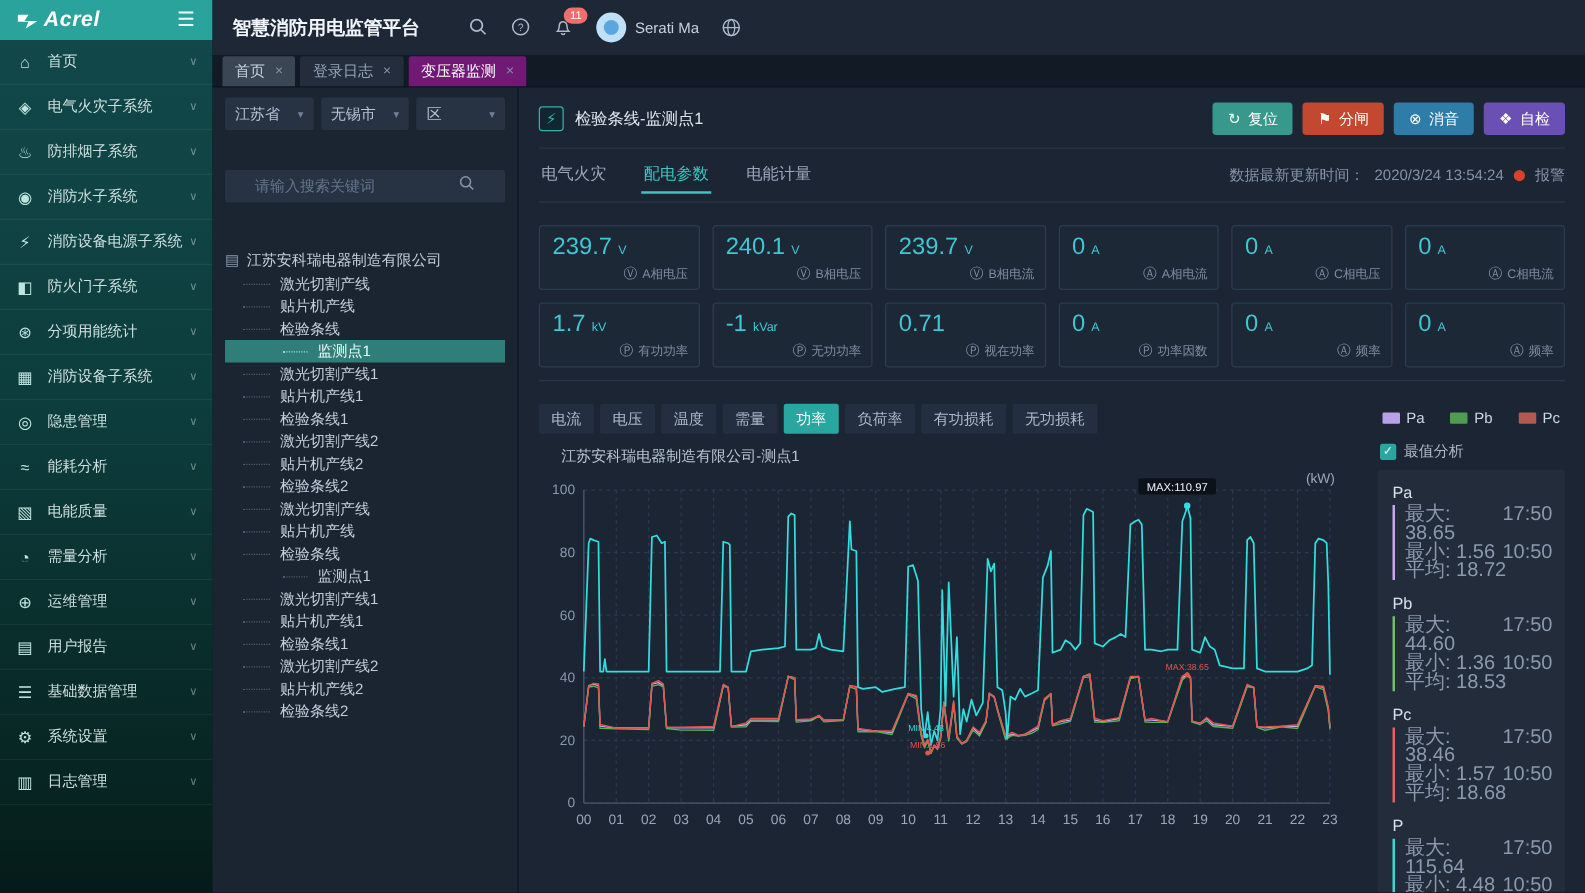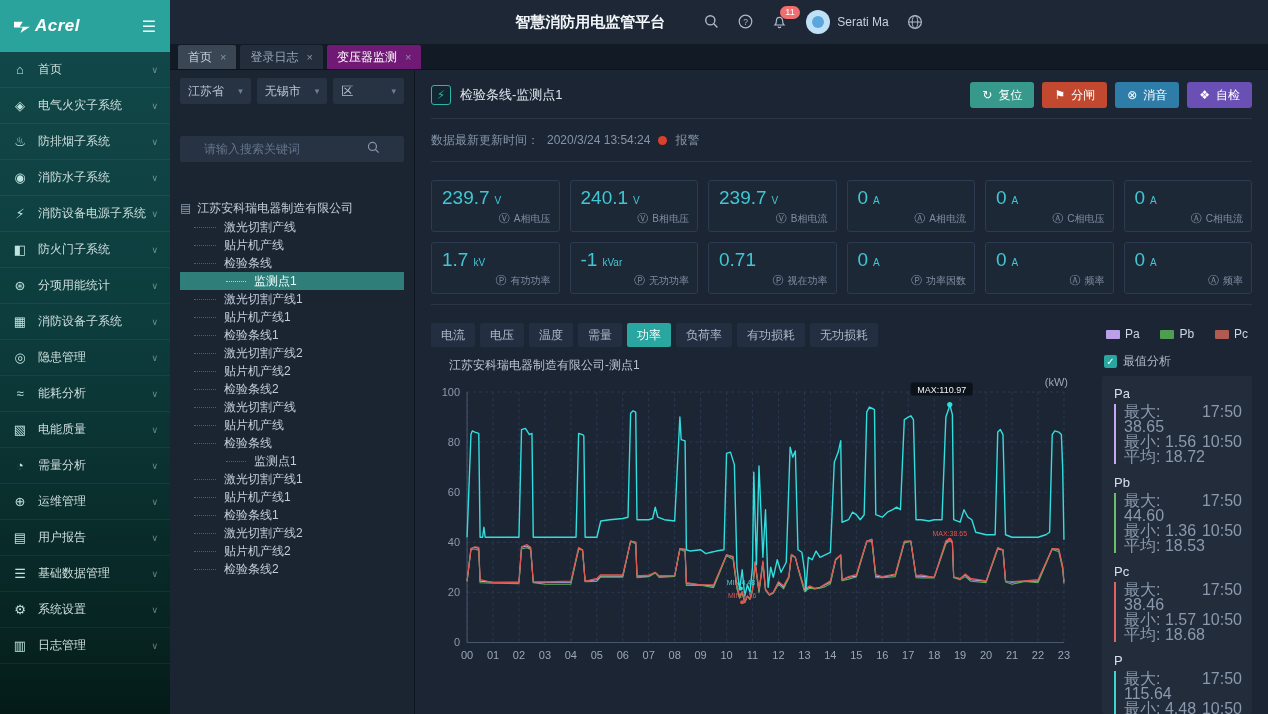--- a/index.html
+++ b/index.html
@@ -4,38 +4,38 @@
 <style>
   * { margin:0; padding:0; box-sizing:border-box; }
   html,body { width:1268px; height:714px; overflow:hidden; background:#10161f;
     font-family:"Liberation Sans","DejaVu Sans",sans-serif; }
   #app { width:1268px; height:714px; display:flex; }
 
   
   .sidebar { width:170px; height:714px; flex:0 0 170px;
     background:linear-gradient(180deg,#12494b 0%,#0d3d3d 45%,#06221f 92%,#041a18 100%);
     display:flex; flex-direction:column; }
-  .side-logo { height:52px; background:#2aa39c; display:flex; align-items:center;
+  .side-logo { height:32px; background:#2aa39c; display:flex; align-items:center;
     justify-content:space-between; padding:0 14px; }
   .logo-wrap { display:flex; align-items:center; gap:5px; }
   .logo-mark { width:16px; height:14px; background:#ffffff;
     clip-path:polygon(0 20%, 55% 20%, 35% 55%, 100% 55%, 40% 100%, 55% 60%, 0 60%); }
   .logo-text { color:#fff; font-size:17px; font-weight:bold; font-style:italic; letter-spacing:.5px; }
   .hamburger { color:#eafffd; font-size:16px; cursor:pointer; }
   .menu { flex:1; }
   .menu-item { height:36px; display:flex; align-items:center; padding:0 12px;
     border-bottom:1px solid rgba(255,255,255,.055); color:#cfdfdf; font-size:12px; cursor:pointer; }
   .menu-item .mi-icon { width:16px; text-align:center; margin-right:10px; color:#bfe3df; font-size:13px;}
   .menu-item .mi-label { flex:1; white-space:nowrap; overflow:hidden; }
   .menu-item .mi-chevron { color:rgba(255,255,255,.4); font-size:9px; }
 
   
   .main-col { flex:1; display:flex; flex-direction:column; height:714px; }
   .topbar { height:44px; background:#1d2735; display:flex; align-items:center;
-    justify-content:center; padding:0 16px; flex:0 0 44px;gap:39px;}
+    justify-content:flex-start; padding:0 16px; flex:0 0 44px;gap:39px;}
   .topbar-title { color:#f2f6fa; font-size:15px; font-weight:bold; }
   .topbar-right { display:flex; align-items:center; gap:18px; }
   .tb-icon { color:#aebacb; width:16px; height:16px; cursor:pointer; position:relative; }
   .tb-icon svg { display:block; }
   .badge { position:absolute; top:-8px; left:8px; background:#f26d6d; color:#fff;
     font-size:9px; line-height:13px; padding:0 5px; border-radius:7px; }
   .user-box { display:flex; align-items:center; gap:7px; cursor:pointer; }
   .avatar { width:24px; height:24px; border-radius:50%; background:#bfe0f7; position:relative; overflow:hidden;}
   .avatar:after { content:""; position:absolute; left:6px; top:6px; width:12px; height:12px;
     border-radius:50%; background:#5aa7e0; }
@@ -423,20 +423,25 @@
               </button>
               <button class="act-btn" style="background: rgb(106, 80, 180);">
                 <span>❖</span>
                 <span>自检</span>
               </button>
             </div>
         </div>
         <div class="divider"></div>
 
         <div class="ctabs-row">
+          <div class="ctabs" id="content-tabs">
+              <div class="ctab">电气火灾</div>
+              <div class="ctab active">配电参数</div>
+              <div class="ctab">电能计量</div>
+            </div>
           <div class="update-info">
             <span>数据最新更新时间：</span>
             <span>2020/3/24 13:54:24</span>
             <span class="alarm-dot"></span>
             <span>报警</span>
           </div>
         </div>
         <div class="divider"></div>
 
         <div class="cards-grid" id="cards-grid">

